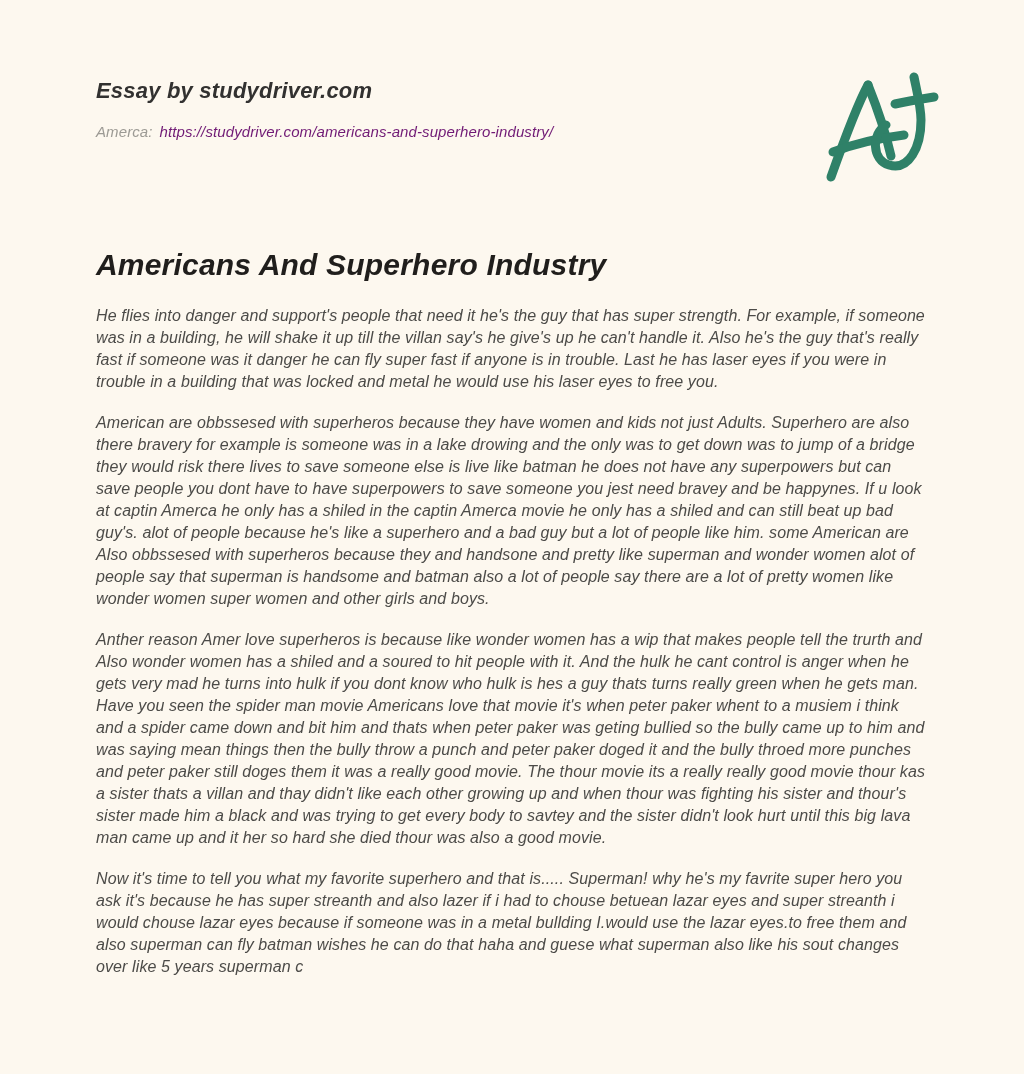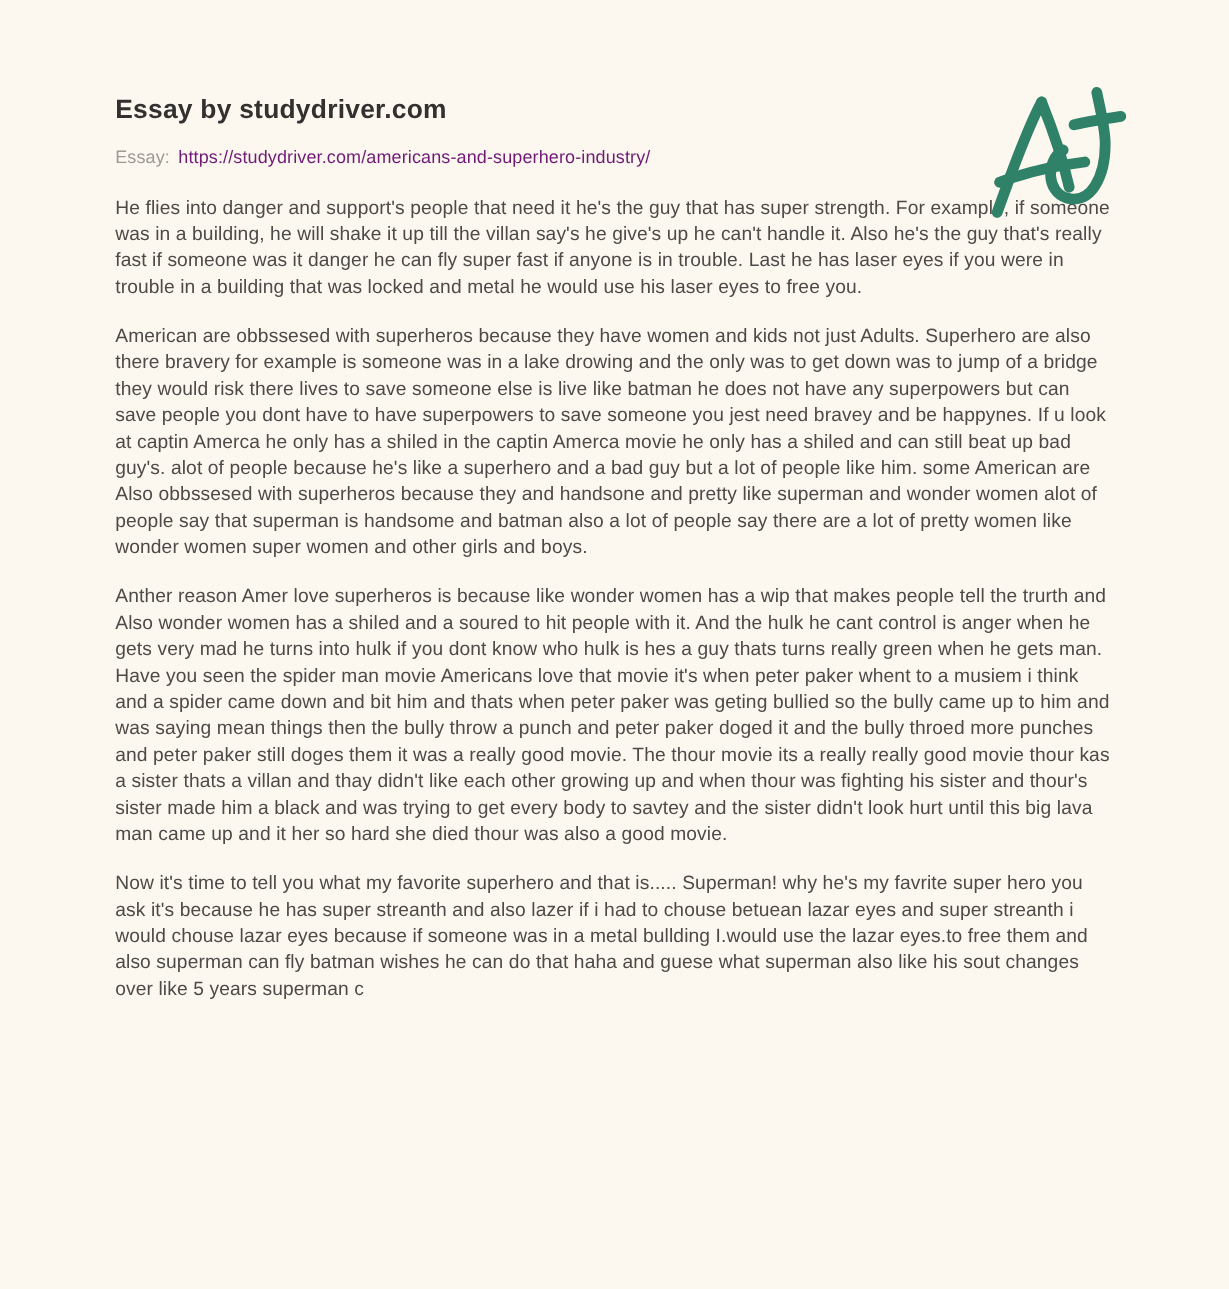--- a/index.html
+++ b/index.html
@@ -9,20 +9,21 @@
     height: 1074px;
     background: #FDF8EF;
     font-family: "Liberation Sans", sans-serif;
     overflow: hidden;
   }
   .page {
     position: relative;
     width: 1024px;
     height: 1074px;
     padding: 64px 96px 0 96px;
+    font-style: italic;
   }
   
   .doc-header { position: relative; }
   .doc-header h1 {
     margin: 14px 0 0 0;
     font-size: 22px;
     font-weight: 700;
     letter-spacing: 0.2px;
     color: #323130;
   }
@@ -67,39 +68,40 @@
   .essay p:first-of-type { margin-top: 23px; }
 </style>
 </head>
 <body>
 
 <div class="page">
 
   <header class="doc-header">
     <h1>Essay by studydriver.com</h1>
     <p class="source-line">
-      <span class="source-label">Essay:</span><a class="source-link">https://studydriver.com/americans-and-superhero-industry/</a>
+      <span class="source-label">Amerca:</span><a class="source-link">https://studydriver.com/americans-and-superhero-industry/</a>
     </p>
     <div class="logo">
       <svg viewBox="0 0 122 118" fill="none" xmlns="http://www.w3.org/2000/svg">
         <g stroke="#2F8168" stroke-width="9" stroke-linecap="round" fill="none">
 
           <path d="M11,105 C22,74 37,33 48,13"></path>
           <path d="M48,13 C56,33 66,62 71,84"></path>
 
           <path d="M13,80 C36,71 60,66 84,63"></path>
 
           <path d="M75,32 C88,29 101,27 114,25"></path>
 
           <path d="M94,5 C97,20 101,35 101,48 C101,75 89,99 69,93 C52,88 51,62 66,53"></path>
         </g>
       </svg>
     </div>
   </header>
 
   <article class="essay">
+    <h2>Americans And Superhero Industry</h2>
     <p>He flies into danger and support's people that need it he's the guy that has super strength. For example, if someone was in a building, he will shake it up till the villan say's he give's up he can't handle it. Also he's the guy that's really fast if someone was it danger he can fly super fast if anyone is in trouble.  Last he has laser eyes if you were in trouble in a building that was locked and metal he would use his laser eyes to free you.</p>
     <p>American are obbssesed with superheros because they have women and kids not just Adults.   Superhero are also there bravery for example is someone was in a lake drowing and the only was to get down was to jump of a bridge they would risk there lives to save someone else is live  like batman he does not have any superpowers but can save people you dont have to have superpowers to save someone you jest need bravey and be happynes.  If u look at captin Amerca he only has a shiled in the captin Amerca movie he only has a shiled and can still beat up bad guy's. alot of people because he's like a superhero and a bad guy but a lot of people like him.  some American are Also obbssesed with superheros because they and handsone and pretty like superman and wonder women alot of people say that superman is handsome  and batman also a lot of people say there are a lot of pretty women like wonder women super women and other girls and boys.</p>
     <p>Anther reason Amer love superheros is because like wonder women has a wip that makes people tell the trurth and Also wonder women has a shiled and a soured to hit people with it.  And the hulk he cant control is anger when he gets very mad he turns into hulk if you dont know who hulk is hes a guy thats turns really green when he gets man. Have  you seen the spider man movie Americans love that movie it's when peter paker whent to a musiem i think and a spider came down and bit him and thats when peter paker was geting bullied so the bully came up to him and was saying mean things then the bully throw a punch and peter paker doged it and the bully throed more punches and peter paker still doges them it was a really good movie. The thour movie its a really really good movie thour kas a sister thats a villan and thay didn't like each other growing up and when thour was fighting his sister and thour's sister made him a black and was trying to get every body to savtey and the sister didn't look hurt until this big lava man came up and it her so hard she died thour was also a good movie.</p>
     <p>Now it's time to tell you what my favorite superhero and that is..... Superman! why he's my favrite super hero you ask it's because he has super streanth and also lazer if i had to chouse betuean lazar eyes and super streanth i would chouse lazar eyes because if someone was in a metal bullding I.would use the lazar eyes.to free them and also  superman can fly batman wishes he can do that haha and guese what superman also like his sout changes over like 5 years superman c</p>
   </article>
 
 </div>
 
 </body></html>

